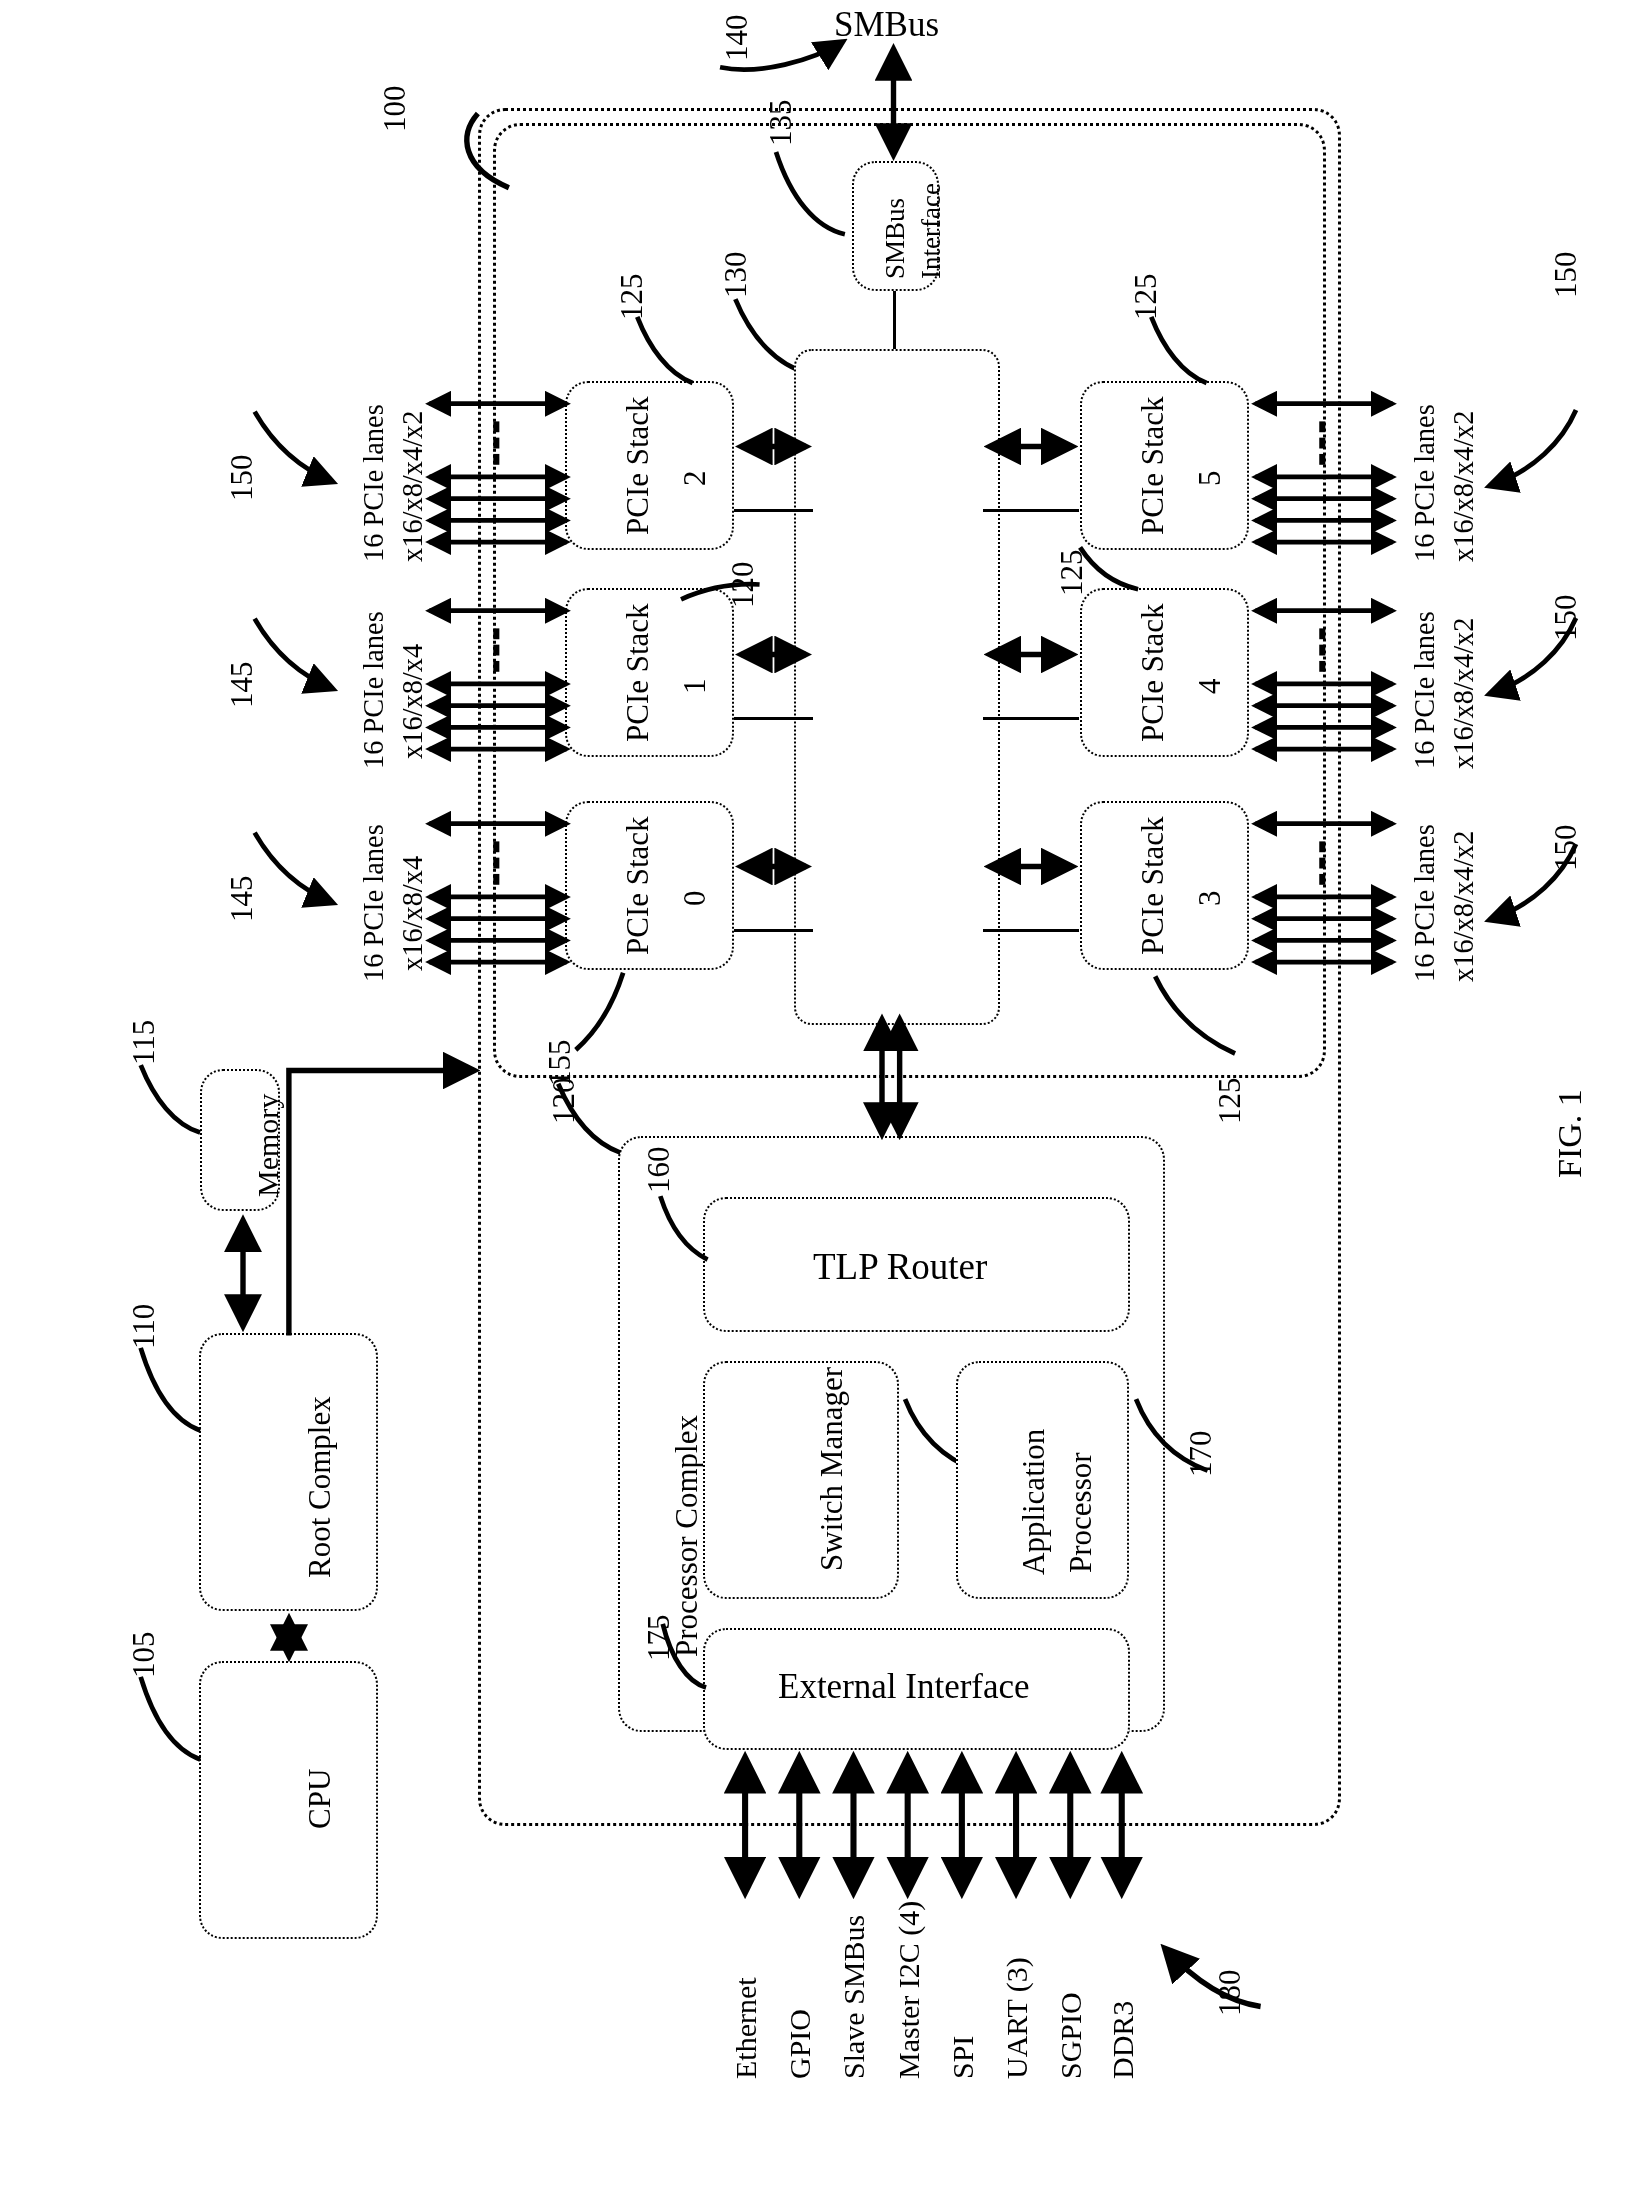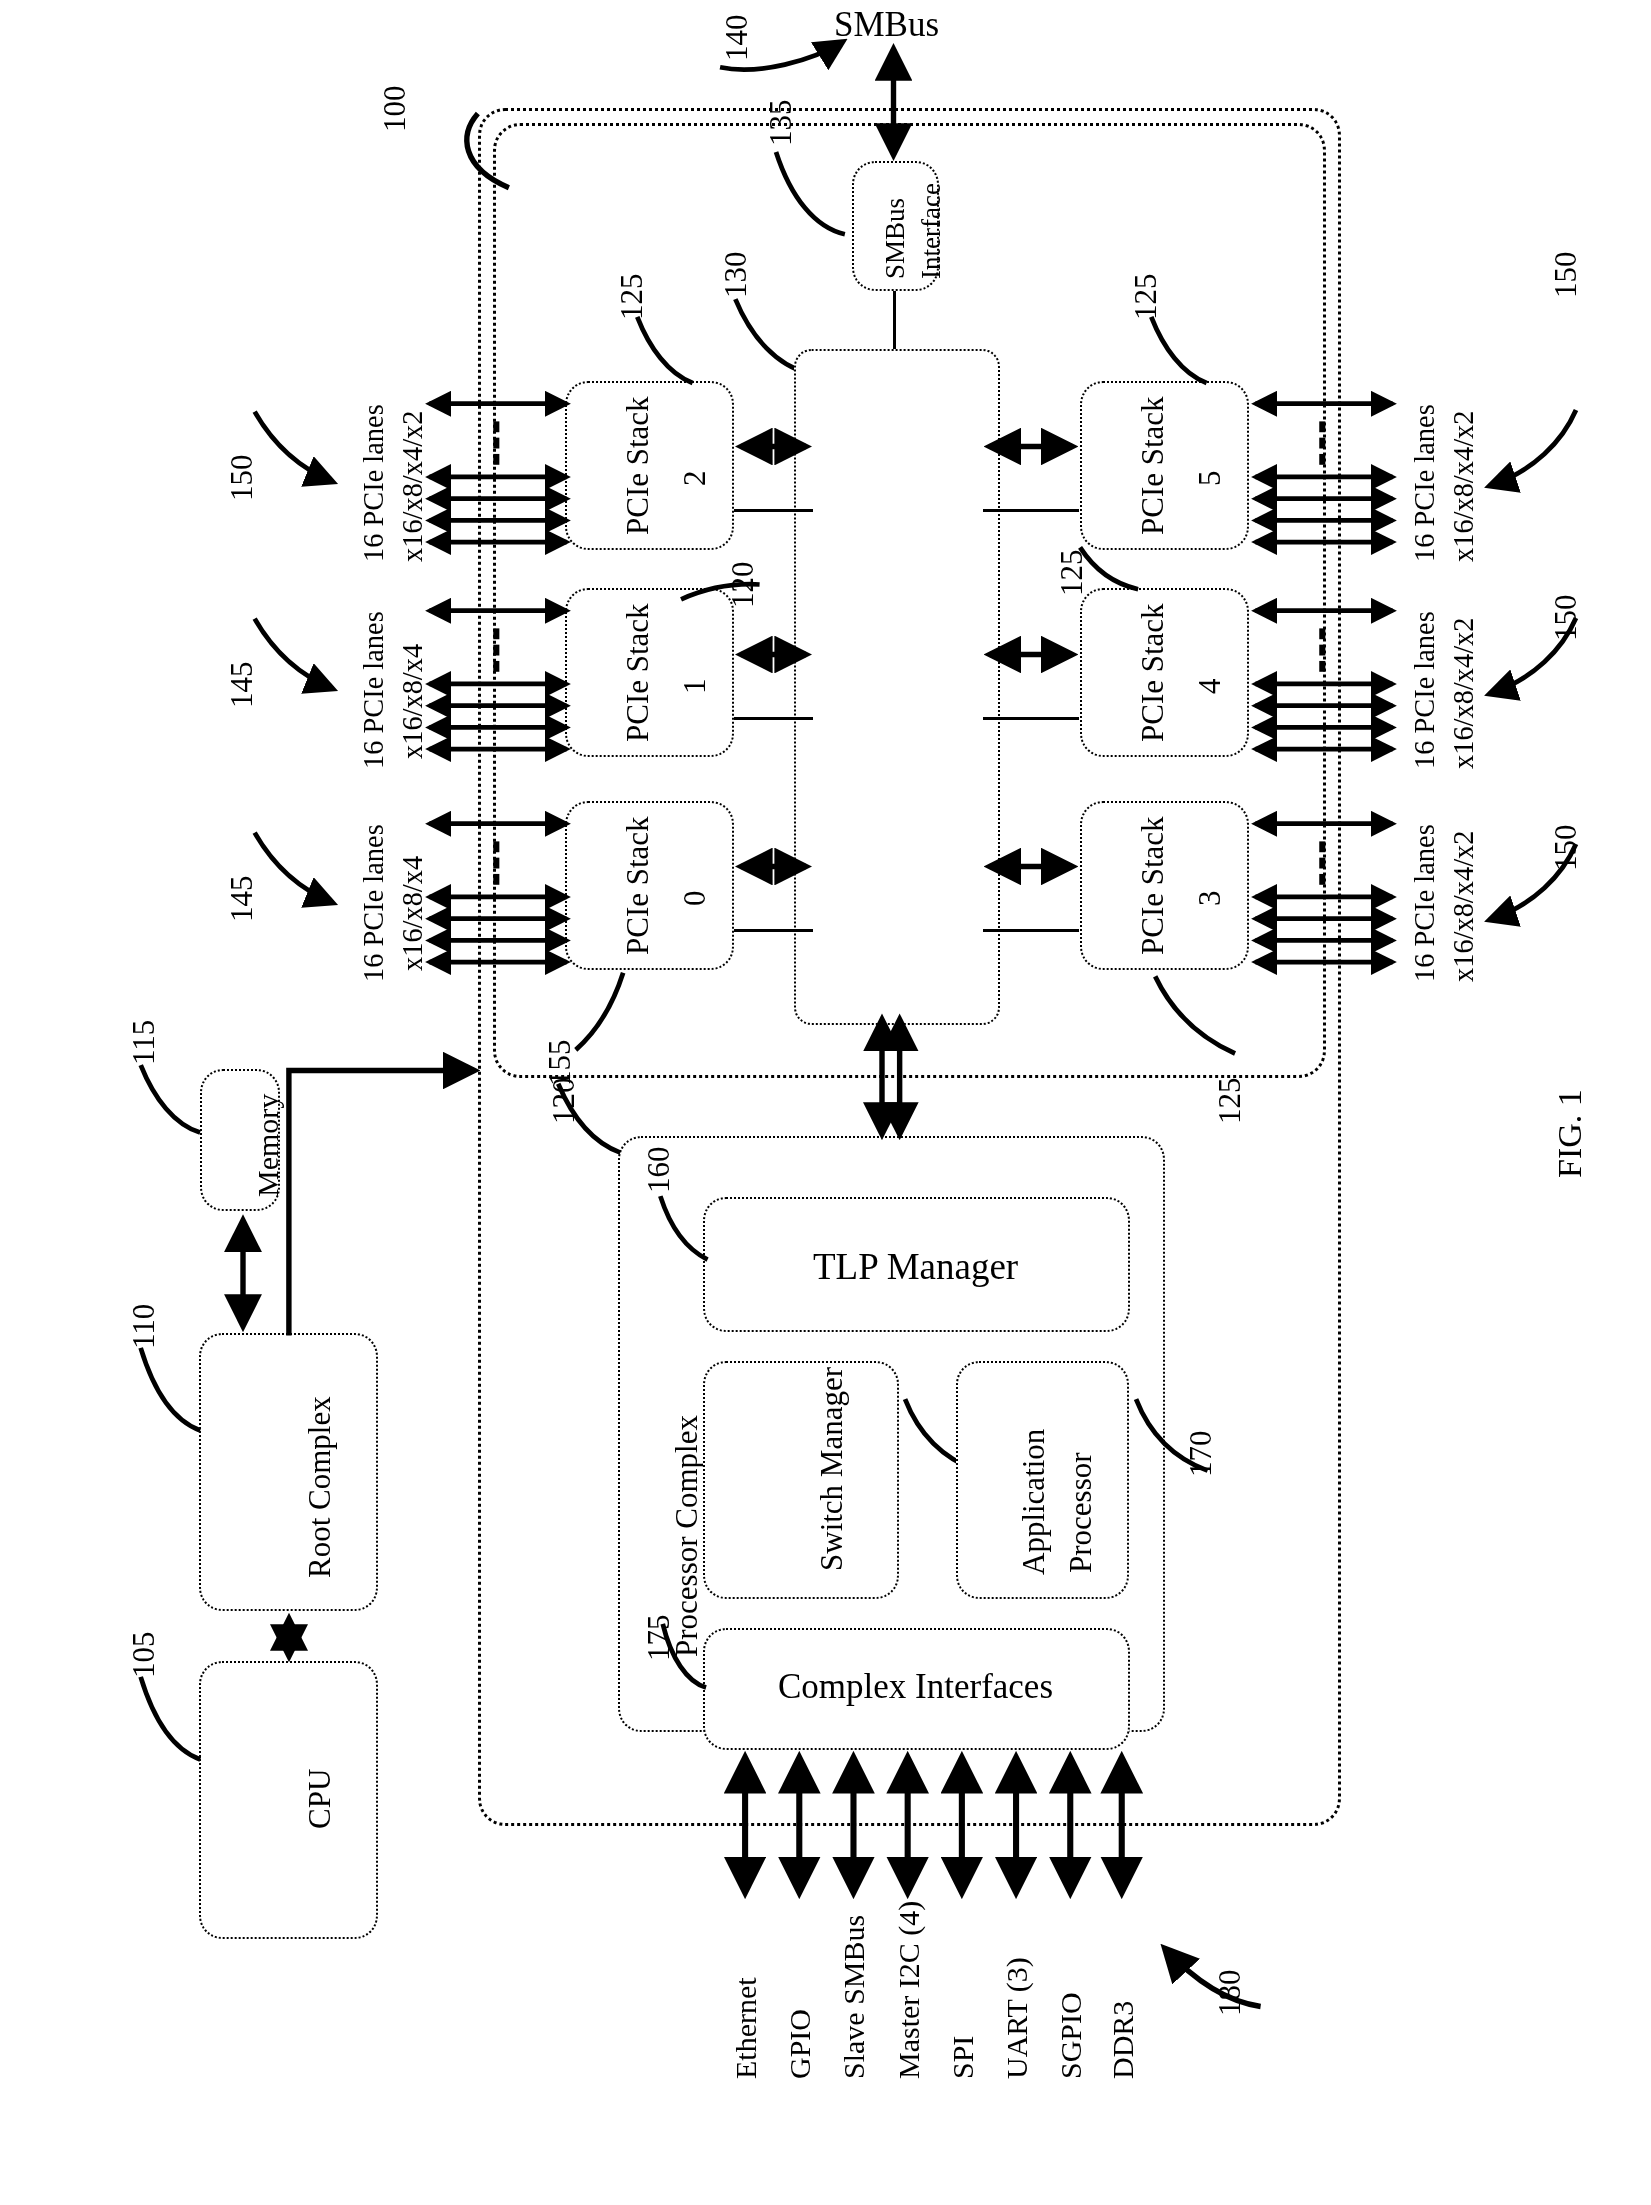--- a/index.html
+++ b/index.html
@@ -293,21 +293,21 @@
   <path d="M126 112 C 88 98, 56 62, 34 10" stroke="#000" stroke-width="7" fill="none"></path>
 </svg>
 <div class="refnum" style="left:542px;top:1086px;">155</div>
 
 <svg class="lead" style="left:871px;top:1013px;width:41px;height:129px;" viewBox="0 0 60 190" width="41" height="129">
   <line x1="16" y1="178" x2="16" y2="10" stroke="#000" stroke-width="8" marker-start="url(#ah)" marker-end="url(#ah)"></line>
   <line x1="42" y1="178" x2="42" y2="10" stroke="#000" stroke-width="8" marker-start="url(#ah)" marker-end="url(#ah)"></line>
 </svg>
 
 <div class="box" style="left:703px;top:1197px;width:427px;height:135px;"></div>
-<div class="plain" style="left:813px;top:1245px;font-size:37px;">TLP Manager</div>
+<div class="plain" style="left:813px;top:1245px;font-size:37px;">TLP Router</div>
 <svg class="lead" style="left:637px;top:1184px;width:75px;height:81px;" viewBox="0 0 110 120" width="75" height="81">
   <path d="M104 112 C 76 98, 50 68, 34 18" stroke="#000" stroke-width="7" fill="none"></path>
 </svg>
 <div class="refnum" style="left:641px;top:1193px;">160</div>
 
 <div class="box" style="left:703px;top:1361px;width:196px;height:238px;"></div>
 <div class="boxlbl" style="left:814px;top:1571px;font-size:31px;">Switch Manager</div>
 <svg class="lead" style="left:901px;top:1395px;width:81px;height:81px;" viewBox="0 0 120 120" width="81" height="81">
   <path d="M6 6 C 24 52, 58 92, 112 112" stroke="#000" stroke-width="7" fill="none"></path>
 </svg>
@@ -315,21 +315,21 @@
 
 <div class="box" style="left:956px;top:1361px;width:173px;height:238px;"></div>
 <div class="boxlbl" style="left:1016px;top:1575px;font-size:31px;">Application</div>
 <div class="boxlbl" style="left:1063px;top:1573px;font-size:31px;">Processor</div>
 <svg class="lead" style="left:1132px;top:1395px;width:81px;height:81px;" viewBox="0 0 120 120" width="81" height="81">
   <path d="M6 6 C 24 52, 58 92, 112 112" stroke="#000" stroke-width="7" fill="none"></path>
 </svg>
 <div class="refnum" style="left:1183px;top:1477px;">170</div>
 
 <div class="box" style="left:703px;top:1628px;width:427px;height:122px;"></div>
-<div class="plain" style="left:778px;top:1667px;font-size:35px;">Complex Interfaces</div>
+<div class="plain" style="left:778px;top:1667px;font-size:35px;">External Interface</div>
 <svg class="lead" style="left:645px;top:1609px;width:68px;height:88px;" viewBox="0 0 100 130" width="68" height="88">
   <path d="M90 116 C 62 108, 38 72, 26 22" stroke="#000" stroke-width="7" fill="none"></path>
 </svg>
 <div class="refnum" style="left:641px;top:1661px;">175</div>
 
 <svg class="lead" style="left:718px;top:1747px;width:420px;height:156px;" viewBox="0 0 620 230" width="420" height="156">
   <line x1="40" y1="16" x2="40" y2="214" stroke="#000" stroke-width="9" marker-start="url(#ah)" marker-end="url(#ah)"></line>
   <line x1="120" y1="16" x2="120" y2="214" stroke="#000" stroke-width="9" marker-start="url(#ah)" marker-end="url(#ah)"></line>
   <line x1="200" y1="16" x2="200" y2="214" stroke="#000" stroke-width="9" marker-start="url(#ah)" marker-end="url(#ah)"></line>
   <line x1="280" y1="16" x2="280" y2="214" stroke="#000" stroke-width="9" marker-start="url(#ah)" marker-end="url(#ah)"></line>

